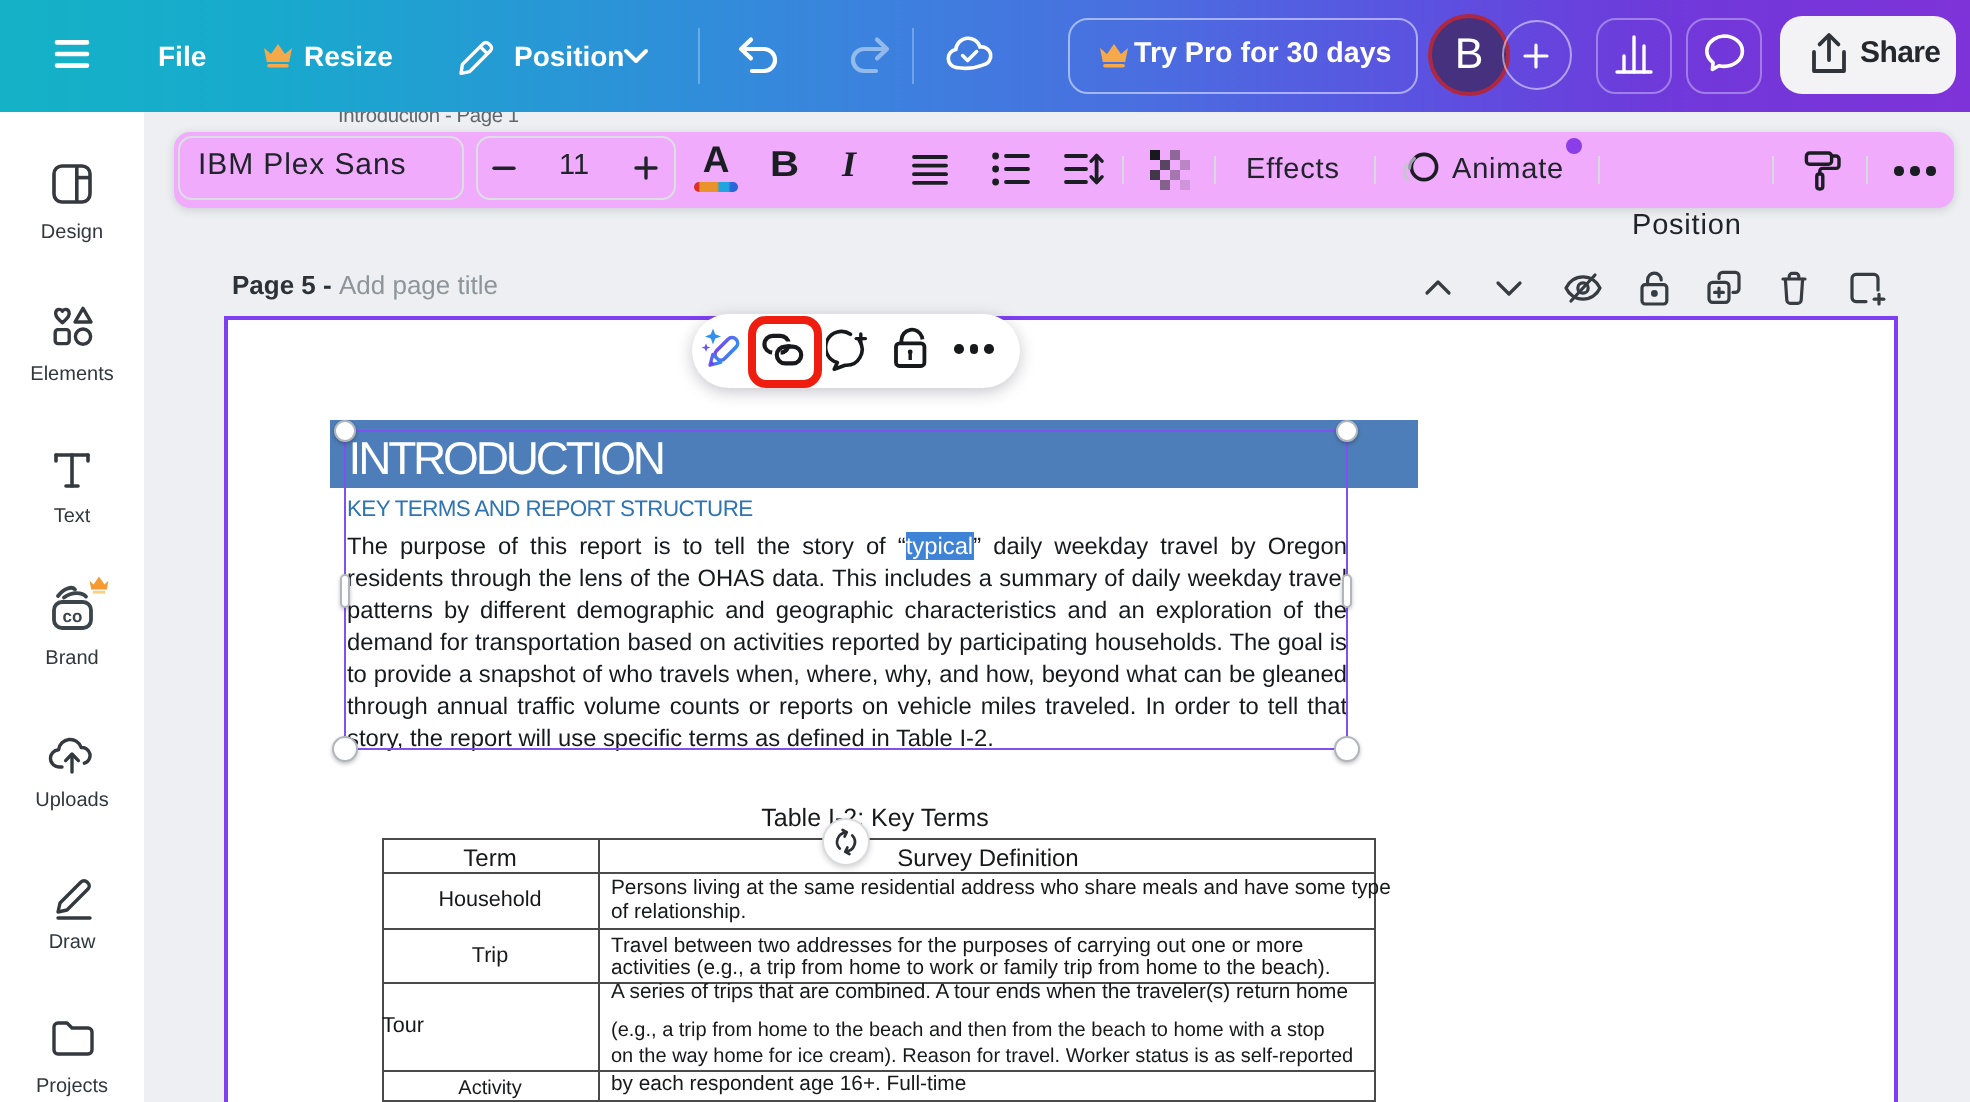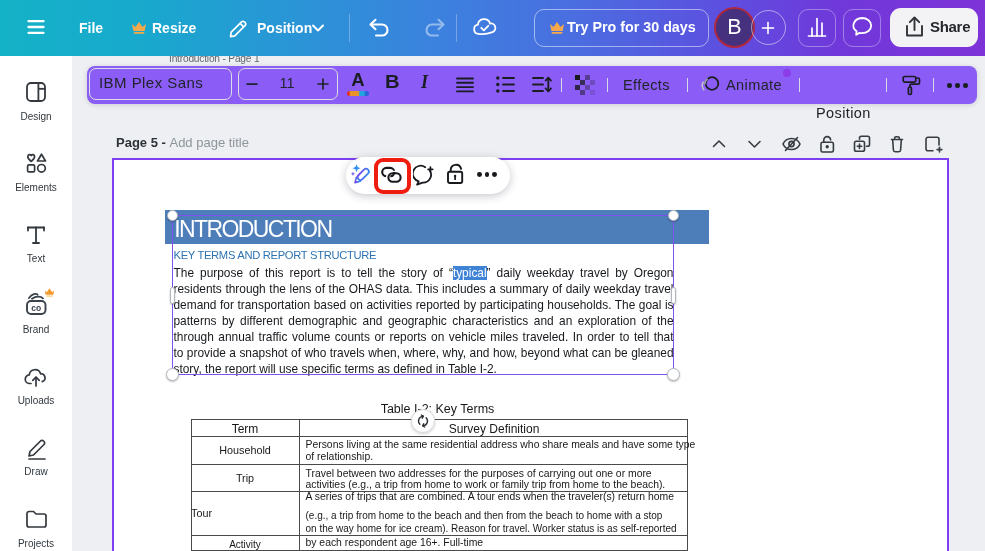--- a/index.html
+++ b/index.html
@@ -8,21 +8,21 @@
   .abs { position:absolute; }
   
   #topbar { left:0; top:0; width:985px; height:56px;
     background:linear-gradient(90deg,#14b2c7 0%,#18a9cd 14%,#2996d6 29%,#3b82de 44%,#4a6ee0 58%,#5b52e0 72%,#7038da 85%,#7e33d8 100%); }
   .tb-txt { color:#fff; font-weight:700; font-size:14px; }
   .tb-sep { width:1px; background:rgba(255,255,255,.28); }
   
   #sidebar { left:0; top:56px; width:72px; height:495px; background:#fff; }
   .sb-label { position:absolute; left:0; width:72px; text-align:center; font-size:10px; color:#30373d; }
   
-  #ftoolbar { left:87px; top:66px; width:890px; height:38px; background:#8b5cf6; border-radius:8px;
+  #ftoolbar { left:87px; top:66px; width:890px; height:38px; background:#f0abfc; border-radius:8px;
     box-shadow:0 1px 5px rgba(30,40,50,.16); }
   .ft-sep { position:absolute; top:12px; width:1px; height:14px; background:#d7dadd; }
   .ft-label { position:absolute; top:0; height:38px; line-height:38px; font-size:14.5px; letter-spacing:0.4px; color:#20242a; }
   
   #pagehead { left:112px; top:135px; width:836px; height:18px; }
   #page { left:112px; top:158px; width:837px; height:400px; background:#fff; border:2px solid #7e3ff2; }
   .hl { background:#3f83d6; color:#fff; }
   .jline { text-align:justify; text-align-last:justify; white-space:normal; }
   .handle { position:absolute; background:#fff; border:1px solid #b0b6bd; box-shadow:0 1px 2px rgba(0,0,0,.25); }
   .ring { border-radius:50%; width:11.5px; height:11.5px; }
@@ -225,24 +225,24 @@
 
 <div id="page" class="abs"></div>
 
 <div class="abs" style="left:164.9px; top:209.6px; width:544.1px; height:34px; background:#4e7eb9;"></div>
 <div class="abs" style="left:174.3px; top:211.6px; width:540px; height:34px; line-height:34px; font-size:23px; color:#fff; font-weight:400; letter-spacing:-1.6px;">INTRODUCTION</div>
 <div class="abs" style="left:173.5px; top:249px; font-size:11.2px; letter-spacing:-0.3px; color:#2e73b2;">KEY TERMS AND REPORT STRUCTURE</div>
 
 <div class="abs" style="left:173.5px; top:264.9px; width:500px; font-size:11.9px; line-height:16.1px; color:#16191d;">
   <div class="jline">The purpose of this report is to tell the story of “<span class="hl">typical</span>” daily weekday travel by Oregon</div>
   <div class="jline">residents through the lens of the OHAS data. This includes a summary of daily weekday travel</div>
+  <div class="jline">patterns by different demographic and geographic characteristics and an exploration of the</div>
   <div class="jline">demand for transportation based on activities reported by participating households. The goal is</div>
-  <div class="jline">patterns by different demographic and geographic characteristics and an exploration of the</div>
+  <div class="jline">to provide a snapshot of who travels when, where, why, and how, beyond what can be gleaned</div>
   <div class="jline">through annual traffic volume counts or reports on vehicle miles traveled. In order to tell that</div>
-  <div class="jline">to provide a snapshot of who travels when, where, why, and how, beyond what can be gleaned</div>
   <div>story, the report will use specific terms as defined in Table I-2.</div>
 </div>
 
 <div class="abs" style="left:172px; top:215px; width:502px; height:160px; border:1.5px solid #7f52f0;"></div>
 <div class="handle ring abs" style="left:166.8px; top:209.8px;"></div>
 <div class="handle ring abs" style="left:667.8px; top:209.8px;"></div>
 <div class="handle ring abs" style="left:165.9px; top:367.9px; width:13px; height:13px;"></div>
 <div class="handle ring abs" style="left:666.9px; top:367.9px; width:13px; height:13px;"></div>
 <div class="handle pill abs" style="left:169.8px; top:286.5px;"></div>
 <div class="handle pill abs" style="left:670.8px; top:286.5px;"></div>

